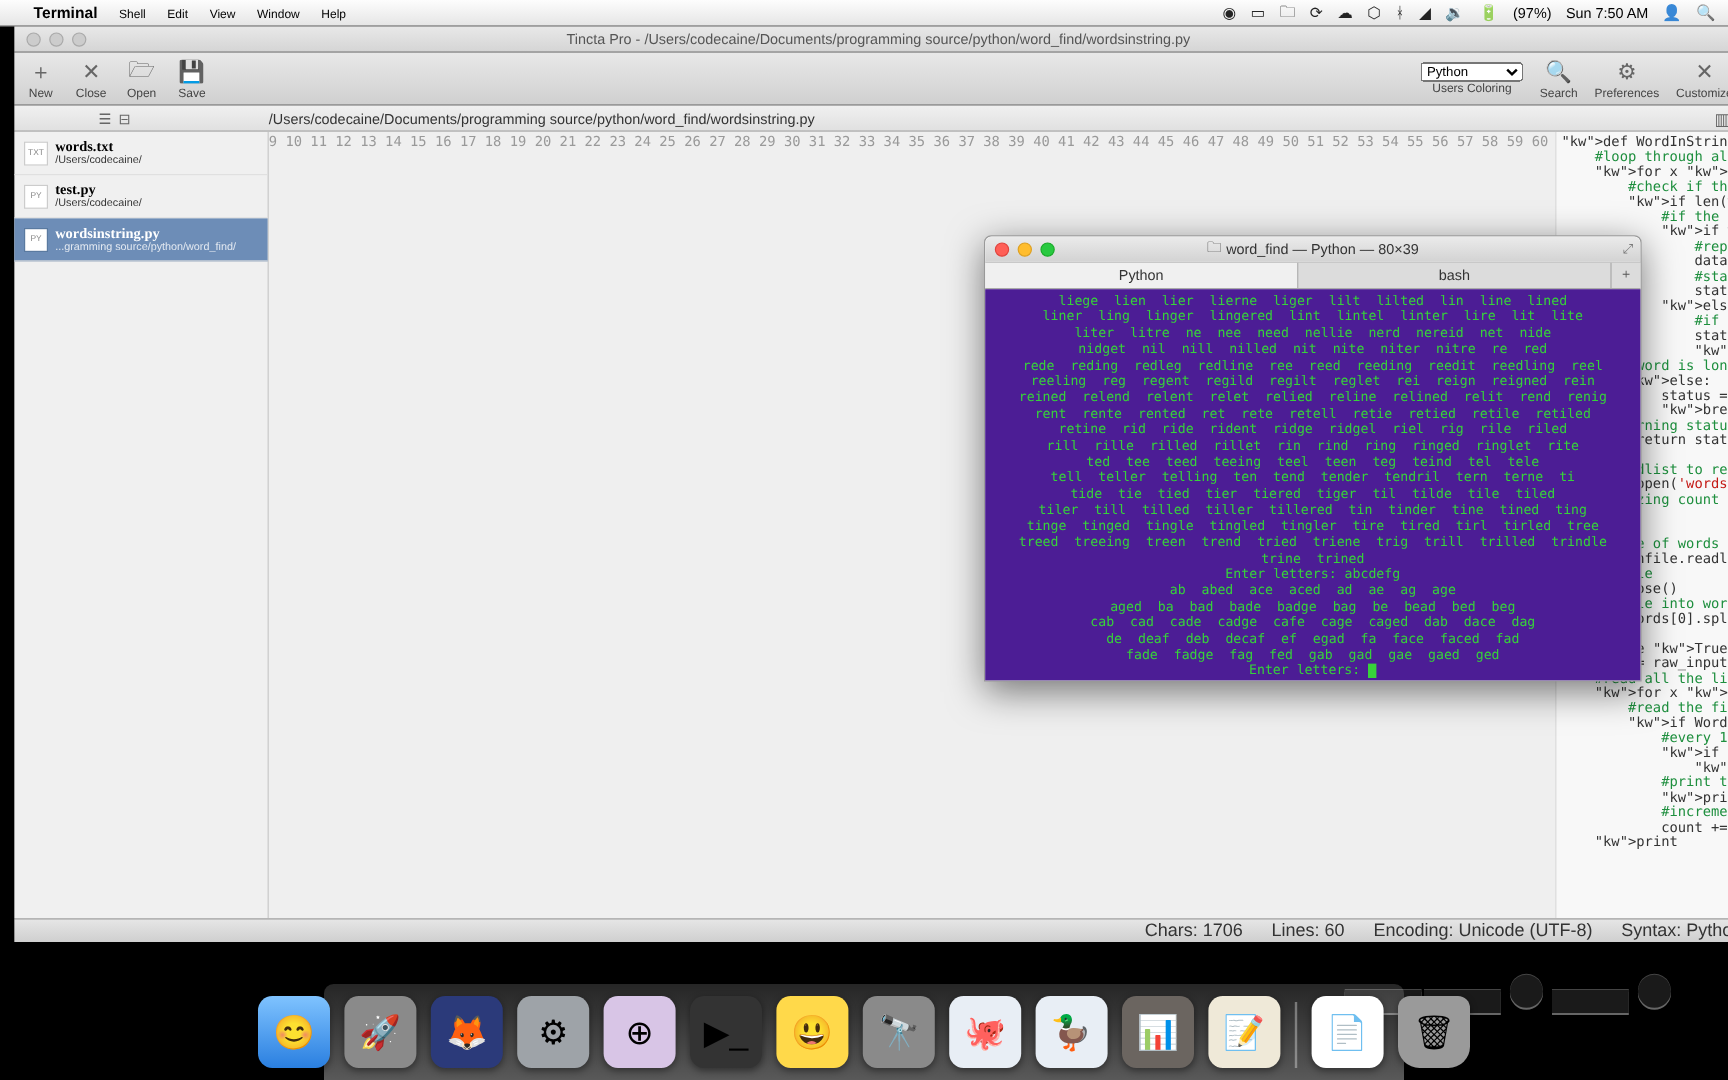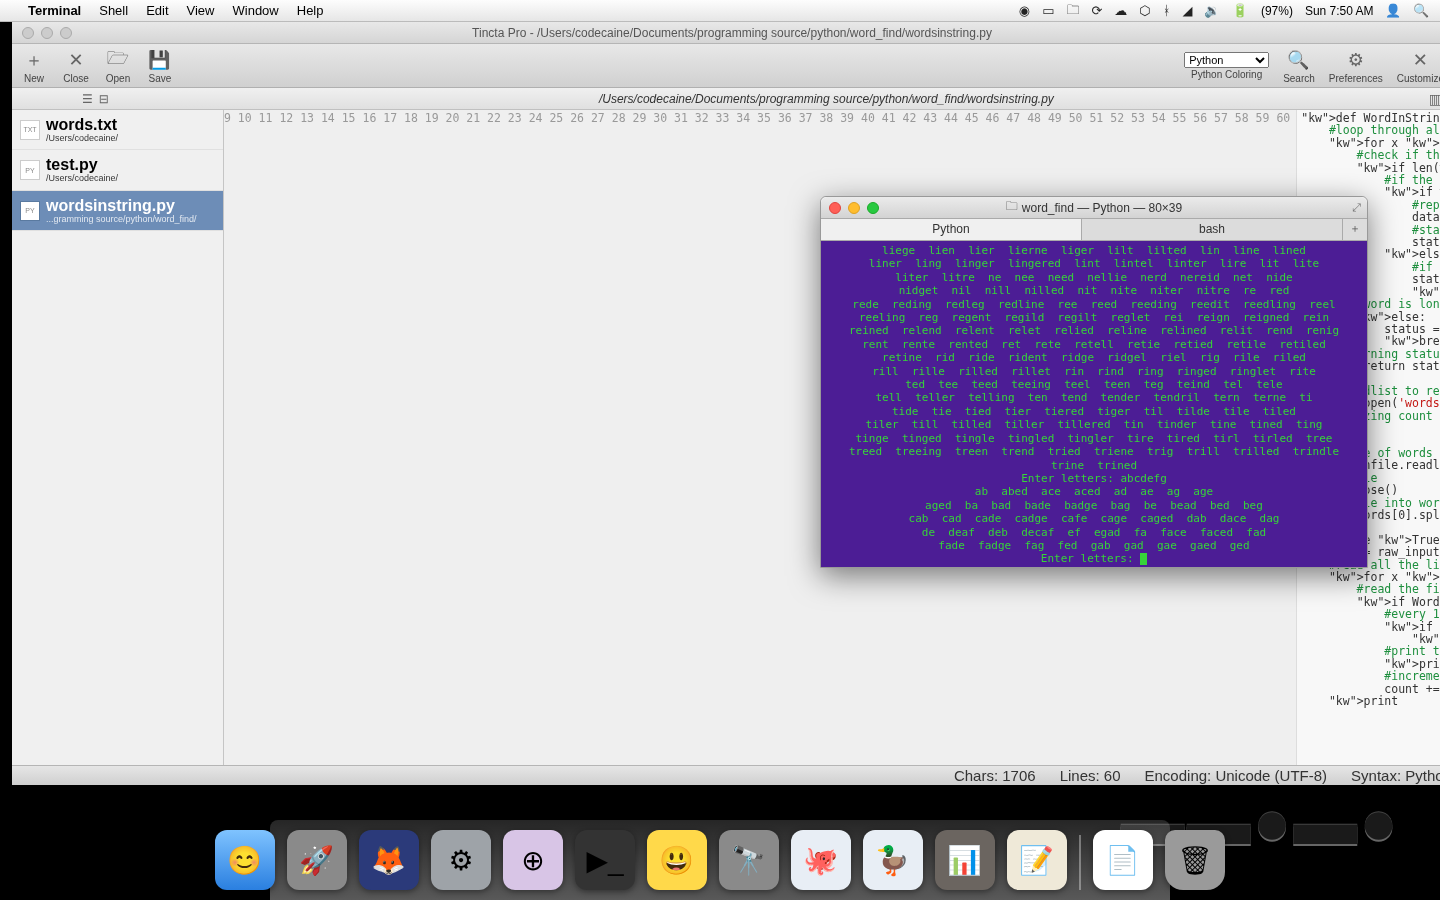--- a/index.html
+++ b/index.html
@@ -21,21 +21,21 @@
   background: linear-gradient(to bottom, #fdfdfd, #e6e6e6);
   display: flex;
   align-items: center;
   padding: 0 10px;
   border-bottom: 1px solid #bbb;
   z-index: 100;
 }
 .menubar .left { display: flex; align-items: flex-end; gap: 18px; }
 .menubar .left .apple { font-size: 14px; }
 .menubar .left .appname { font-weight: bold; font-size: 13px; }
-.menubar .left .item { font-size: 13px; }
+.menubar .left .item { font-size: 10px; }
 .menubar .right { margin-left: auto; display: flex; align-items: center; gap: 12px; font-size: 12px; }
 .menubar .right .icon { font-size: 13px; opacity: 0.85; }
 
 
 .editor-window {
   position: absolute;
   top: 22px; left: 0;
   width: 100%;
   height: 763px;
   background: #404040;
@@ -74,39 +74,39 @@
 
 
 .pathbar {
   height: 22px;
   background: linear-gradient(to bottom, #f0f0f0, #e0e0e0);
   border-bottom: 1px solid #c0c0c0;
   display: flex;
   align-items: center;
 }
 .pathbar .icons { width: 212px; display: flex; gap: 6px; padding-left: 70px; font-size: 12px; color: #666; }
-.pathbar .path { flex: 1; text-align: center; font-size: 12px; color: #333; font-style: italic; }
+.pathbar .path { flex: 1; font-size: 12px; color: #333; }
 .pathbar .viewtoggle { padding-right: 10px; font-size: 14px; color: #666; }
 
 
 .main { display: flex; height: 655px; }
 .sidebar {
   width: 212px;
   background: #f0f0f0;
   border-right: 1px solid #c5c5c5;
 }
 .file-item {
   display: flex; align-items: center; gap: 6px;
   padding: 6px 8px;
   border-bottom: 1px solid #e0e0e0;
 }
 .file-item.active { background: #6d8db7; color: #fff; }
 .file-item .fico { width: 20px; height: 20px; background: #fff; border: 1px solid #ccc; display: flex; align-items: center; justify-content: center; font-size: 7px; color: #888; }
 .file-item .ftxt { display: flex; flex-direction: column; line-height: 1.1; }
-.file-item .ftxt .fname { font-weight: bold; font-size: 16px; }
+.file-item .ftxt .fname { font-weight: bold; font-size: 12px; font-family: Liberation Serif, serif; }
 .file-item .ftxt .fpath { font-size: 9px; opacity: 0.8; }
 .file-item.active .fico { border-color: #5a7aa0; }
 
 
 .codewrap { flex: 1; display: flex; background: #f8f8f8; overflow: hidden; }
 .gutter {
   background: #efefef;
   color: #999;
   text-align: right;
   padding: 2px 6px 0 0;
@@ -286,21 +286,21 @@
         <div class="ico">🗁</div>
         <span>Open</span>
       </div>
     <div class="btn">
         <div class="ico">💾</div>
         <span>Save</span>
       </div>
     <div class="spacer"></div>
     <div class="syntax-sel">
       <select><option>Python</option></select>
-      <span>Python Coloring</span>
+      <span>Users Coloring</span>
     </div>
     <div class="rbtn">
         <div class="ico">🔍</div>
         <span>Search</span>
       </div>
     <div class="rbtn">
         <div class="ico">⚙</div>
         <span>Preferences</span>
       </div>
     <div class="rbtn">

